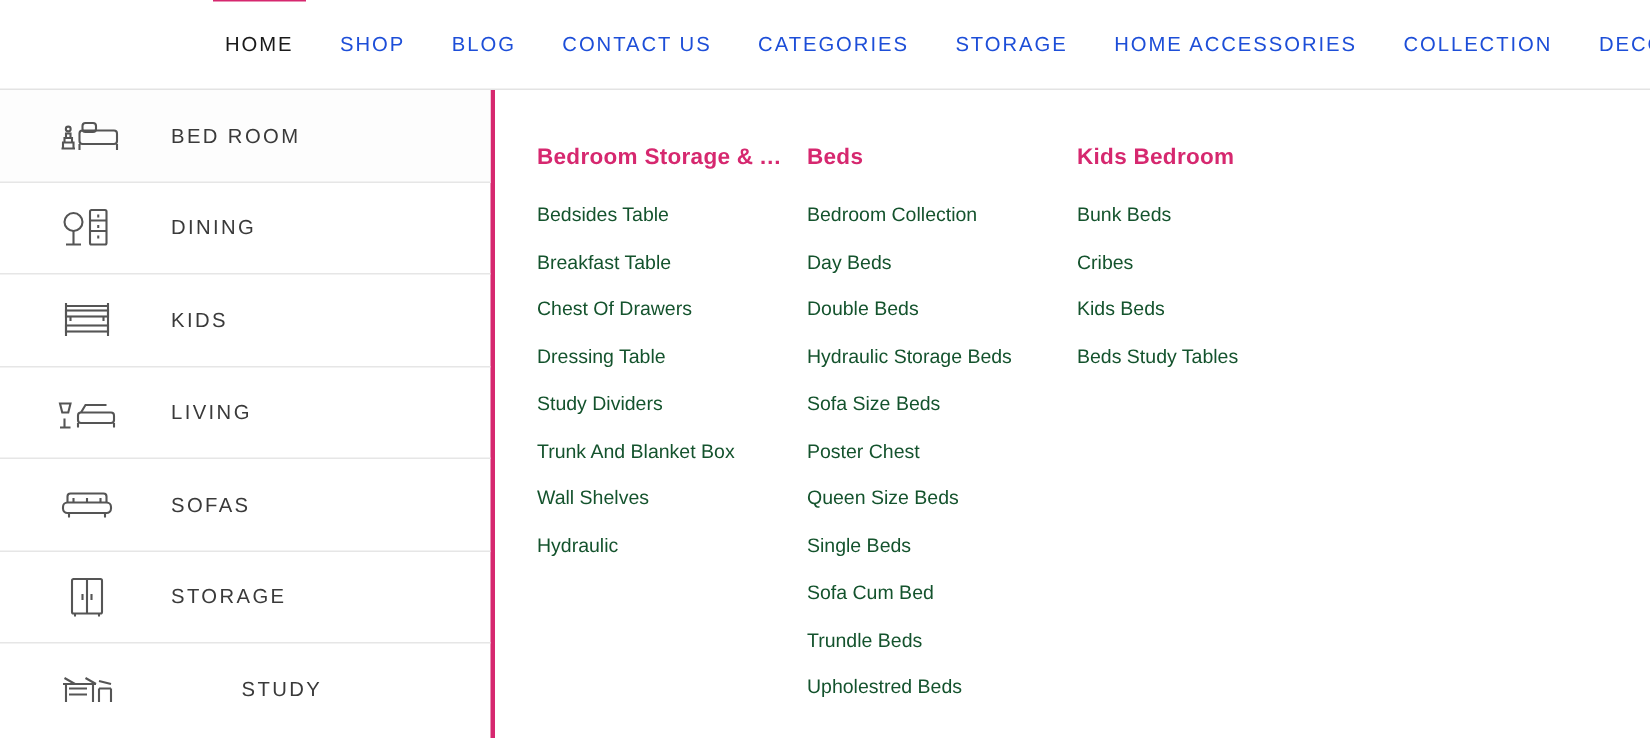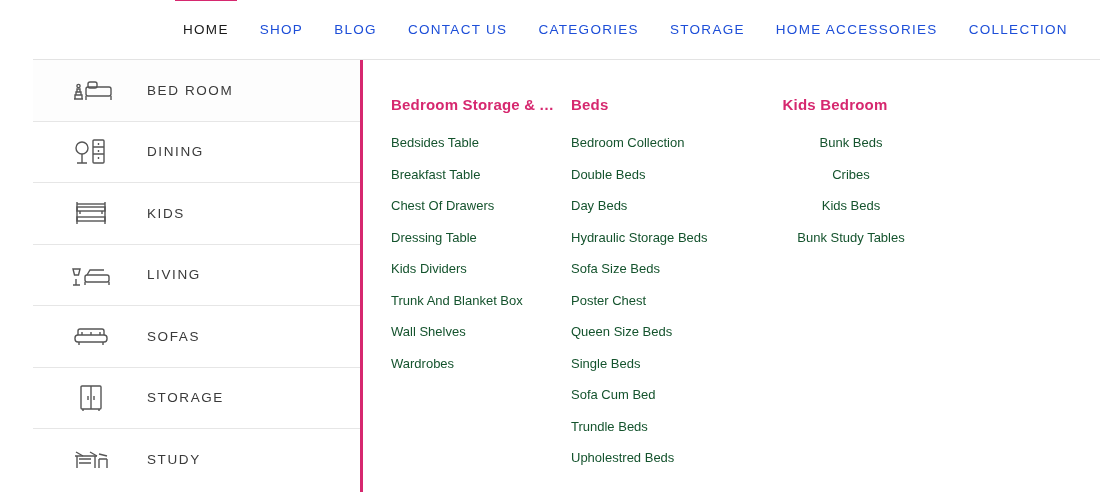--- a/index.html
+++ b/index.html
@@ -8,21 +8,20 @@
     width: 1100px; height: 492px;
     background: #ffffff;
     font-family: "Liberation Sans", sans-serif;
     overflow: hidden;
   }
   #app {
     position: relative;
     width: 1100px;
     height: 492px;
     background: #ffffff;
-    padding-left: 33px;
   }
 
   
   .topnav {
     position: relative;
     height: 60px;
     border-bottom: 1px solid #e3e3e3;
     display: flex;
     align-items: center;
     padding-left: 150px;
@@ -66,21 +65,21 @@
     flex: none;
   }
   .cat-row {
     display: flex;
     align-items: center;
     height: 61.5px;
     border-bottom: 1px solid #e6e6e6;
     padding-left: 30px;
     cursor: pointer;
   }
-  .cat-row:last-child { border-bottom: none; }
+  .cat-row:last-child { border-bottom: none; gap: 47px; }
   .cat-row.active { background: #fdfdfd; }
   .cat-icon {
     width: 56px;
     height: 40px;
     display: flex;
     align-items: center;
     justify-content: center;
     flex: none;
   }
   .cat-icon svg { display: block; }
@@ -98,21 +97,21 @@
     display: flex;
     padding: 36px 0 0 28px;
     background: #ffffff;
   }
   .mega-col {
     width: 180px;
     margin-right: 0;
   }
   .mega-col.c1 { width: 180px; }
   .mega-col.c2 { width: 180px; }
-  .mega-col.c3 { width: 200px; text-align: center; }
+  .mega-col.c3 { width: 200px; }
   .col-title {
     color: #d6286f;
     font-size: 15px;
     font-weight: bold;
     margin-bottom: 22px;
     letter-spacing: .2px;
     white-space: nowrap;
     overflow: hidden;
     text-overflow: ellipsis;
     max-width: 168px;
@@ -239,44 +238,44 @@
     </div>
 
     <div class="mega">
 
       <div class="mega-col c1">
         <div class="col-title">Bedroom Storage &amp; A...</div>
         <a class="col-link">Bedsides Table</a>
         <a class="col-link">Breakfast Table</a>
         <a class="col-link">Chest Of Drawers</a>
         <a class="col-link">Dressing Table</a>
-        <a class="col-link">Kids Dividers</a>
+        <a class="col-link">Study Dividers</a>
         <a class="col-link">Trunk And Blanket Box</a>
         <a class="col-link">Wall Shelves</a>
-        <a class="col-link">Wardrobes</a>
+        <a class="col-link">Hydraulic</a>
       </div>
 
       <div class="mega-col c2">
         <div class="col-title">Beds</div>
         <a class="col-link">Bedroom Collection</a>
+        <a class="col-link">Day Beds</a>
         <a class="col-link">Double Beds</a>
-        <a class="col-link">Day Beds</a>
         <a class="col-link">Hydraulic Storage Beds</a>
         <a class="col-link">Sofa Size Beds</a>
         <a class="col-link">Poster Chest</a>
         <a class="col-link">Queen Size Beds</a>
         <a class="col-link">Single Beds</a>
         <a class="col-link">Sofa Cum Bed</a>
         <a class="col-link">Trundle Beds</a>
         <a class="col-link">Upholestred Beds</a>
       </div>
 
       <div class="mega-col c3">
         <div class="col-title">Kids Bedroom</div>
         <a class="col-link">Bunk Beds</a>
         <a class="col-link">Cribes</a>
         <a class="col-link">Kids Beds</a>
-        <a class="col-link">Bunk Study Tables</a>
+        <a class="col-link">Beds Study Tables</a>
       </div>
 
     </div>
   </div>
 </div>
 
 </body></html>

